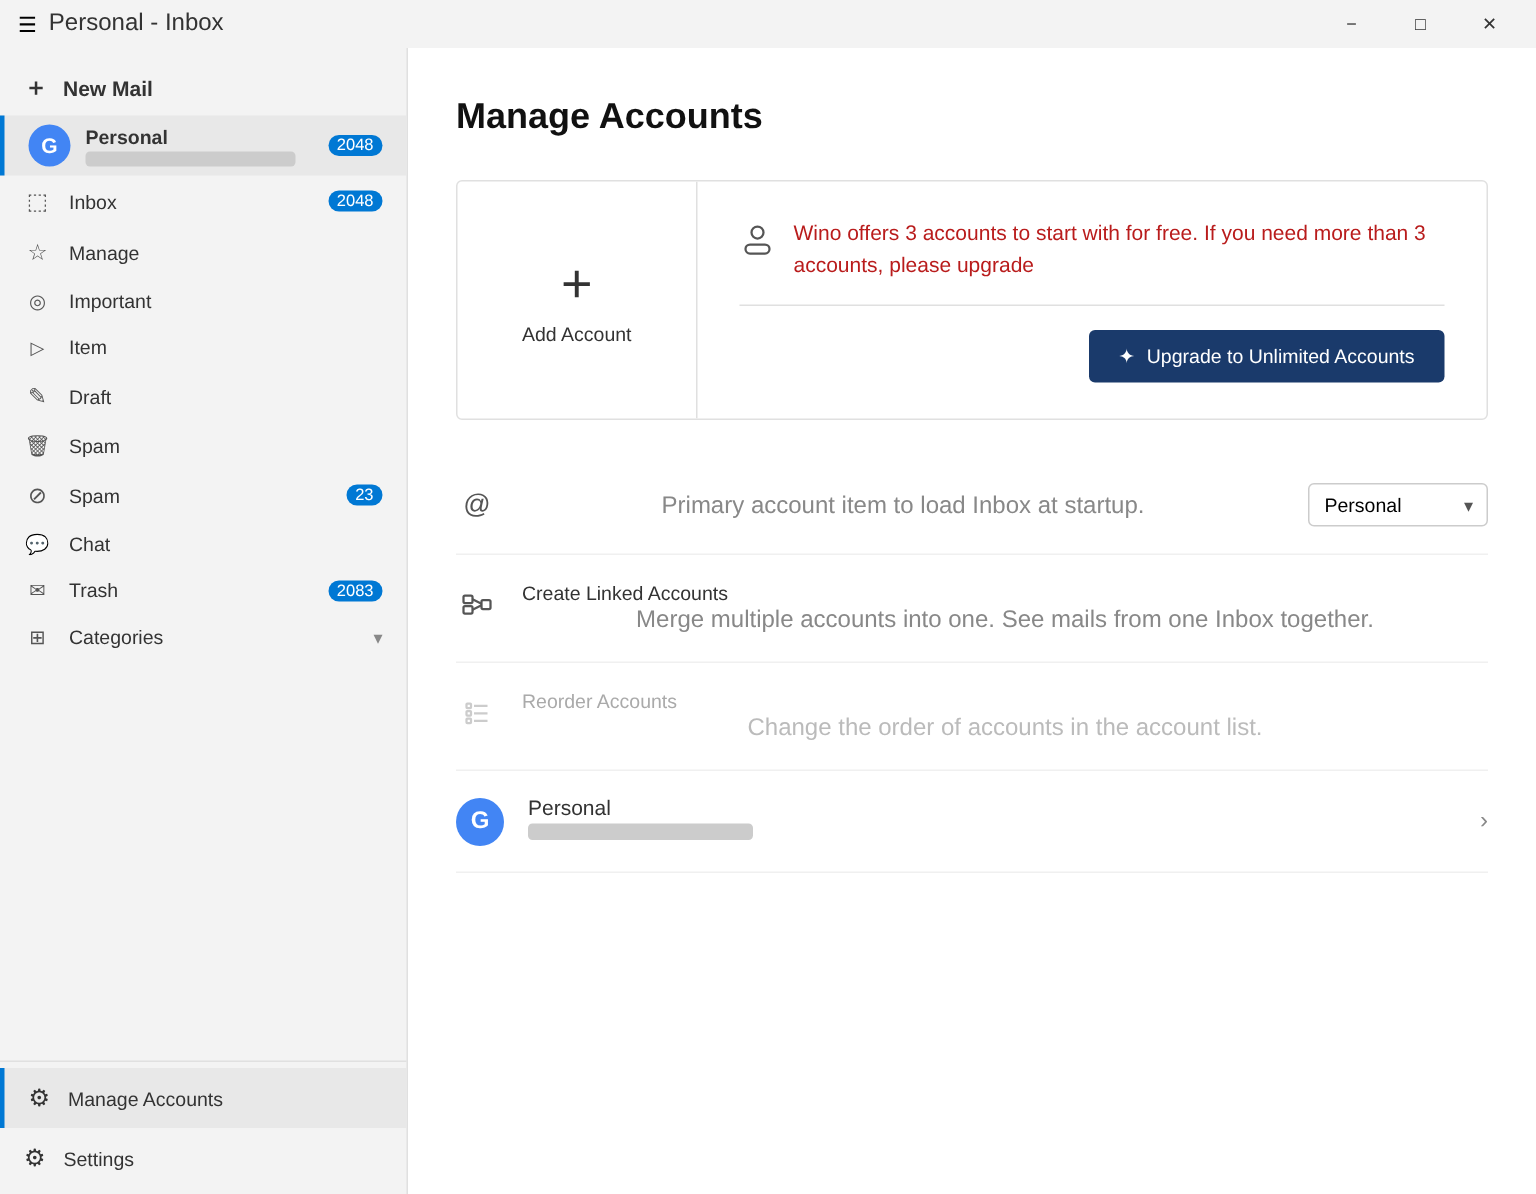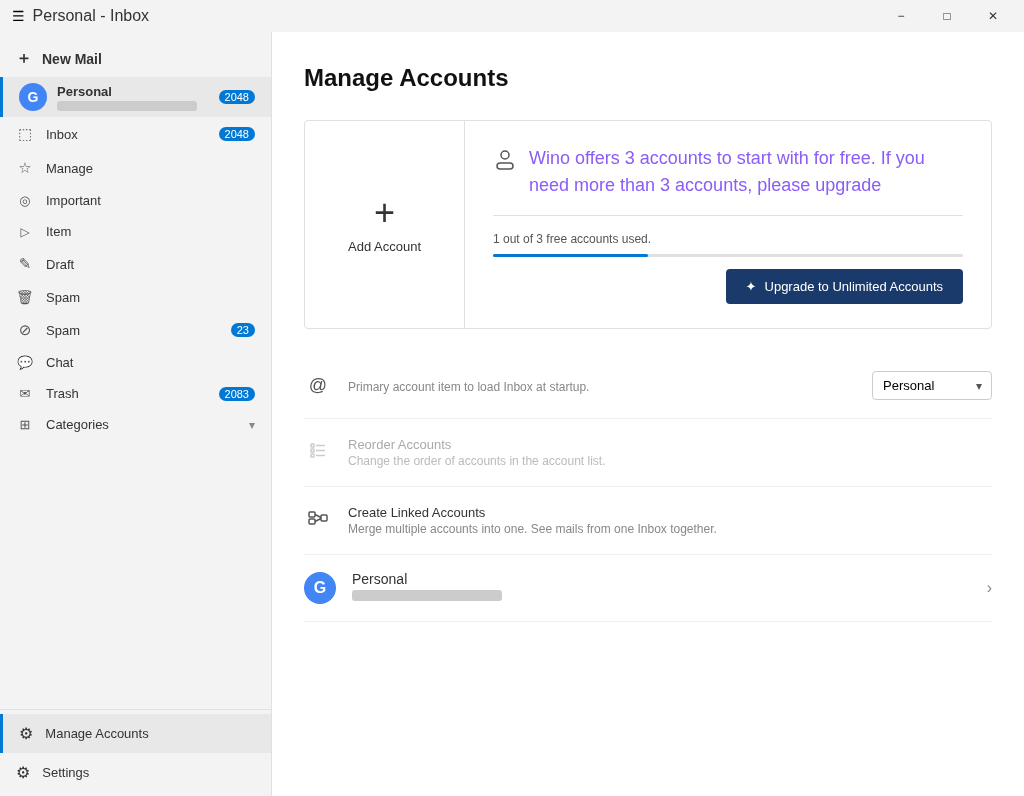--- a/index.html
+++ b/index.html
@@ -233,22 +233,22 @@
     .upgrade-header {
       display: flex;
       align-items: flex-start;
       gap: 12px;
     }
     .upgrade-icon {
       font-size: 22px;
       margin-top: 2px;
     }
     .upgrade-text {
-      font-size: 18px;
-      color: #8b5cf6;
+      font-size: 14px;
+      color: #b91c1c;
       line-height: 1.5;
     }
     .progress-section {
       display: flex;
       flex-direction: column;
       gap: 8px;
     }
     .progress-label {
       font-size: 12px;
       color: #555;
@@ -297,23 +297,24 @@
     }
     .settings-row-content {
       flex: 1;
     }
     .settings-row-title {
       font-size: 13px;
       color: #333;
       font-weight: 500;
     }
     .settings-row-subtitle {
-      font-size: 12px;
+      font-size: 16px;
       color: #888;
       margin-top: 2px;
+      text-align: center;
     }
     .settings-row.disabled .settings-row-title { color: #aaa; }
     .settings-row.disabled .settings-row-subtitle { color: #bbb; }
     .settings-row.disabled .settings-row-icon { color: #bbb; }
 
     .select-dropdown {
       border: 1px solid #ccc;
       border-radius: 4px;
       padding: 6px 32px 6px 10px;
       font-size: 13px;
@@ -488,79 +489,73 @@
             <svg width="24" height="24" viewBox="0 0 24 24" fill="none" stroke="#555" stroke-width="1.5">
               <circle cx="12" cy="8" r="4"></circle>
               <rect x="4" y="16" width="16" height="6" rx="3" stroke="#555"></rect>
             </svg>
           </span>
           <span class="upgrade-text">Wino offers 3 accounts to start with for free. If you need more than 3 accounts, please upgrade</span>
         </div>
 
         <hr class="divider-line">
 
-        <div class="progress-section">
-          <span class="progress-label">1 out of 3 free accounts used.</span>
-          <div class="progress-bar-track">
-            <div class="progress-bar-fill"></div>
-          </div>
-        </div>
 
         <button class="upgrade-btn">
           <span>✦</span>
           <span>Upgrade to Unlimited Accounts</span>
         </button>
       </div>
     </div>
 
     <div class="settings-row">
       <span class="settings-row-icon" style="font-size:18px;">@</span>
       <div class="settings-row-content">
         <div class="settings-row-subtitle">Primary account item to load Inbox at startup.</div>
       </div>
       <div class="select-wrapper">
         <select class="select-dropdown">
           <option>Personal</option>
         </select>
+      </div>
+    </div>
+
+    <div class="settings-row">
+      <span class="settings-row-icon">
+        <svg width="20" height="20" viewBox="0 0 20 20" fill="none" stroke="#555" stroke-width="1.5">
+          <rect x="1" y="4" width="6" height="5" rx="1"></rect>
+          <rect x="1" y="11" width="6" height="5" rx="1"></rect>
+          <rect x="13" y="7" width="6" height="6" rx="1"></rect>
+          <line x1="7" y1="6.5" x2="13" y2="9.5"></line>
+          <line x1="7" y1="13.5" x2="13" y2="10.5"></line>
+        </svg>
+      </span>
+      <div class="settings-row-content">
+        <div class="settings-row-title">Create Linked Accounts</div>
+        <div class="settings-row-subtitle">Merge multiple accounts into one. See mails from one Inbox together.</div>
       </div>
     </div>
 
     <div class="settings-row disabled">
       <span class="settings-row-icon">
         <svg width="20" height="20" viewBox="0 0 20 20" fill="none" stroke="#ccc" stroke-width="1.5">
           <rect x="3" y="4" width="3" height="3" rx="0.5"></rect>
           <line x1="8" y1="5.5" x2="17" y2="5.5"></line>
           <rect x="3" y="9" width="3" height="3" rx="0.5"></rect>
           <line x1="8" y1="10.5" x2="17" y2="10.5"></line>
           <rect x="3" y="14" width="3" height="3" rx="0.5"></rect>
           <line x1="8" y1="15.5" x2="17" y2="15.5"></line>
         </svg>
       </span>
       <div class="settings-row-content">
         <div class="settings-row-title">Reorder Accounts</div>
         <div class="settings-row-subtitle">Change the order of accounts in the account list.</div>
       </div>
     </div>
 
-    <div class="settings-row">
-      <span class="settings-row-icon">
-        <svg width="20" height="20" viewBox="0 0 20 20" fill="none" stroke="#555" stroke-width="1.5">
-          <rect x="1" y="4" width="6" height="5" rx="1"></rect>
-          <rect x="1" y="11" width="6" height="5" rx="1"></rect>
-          <rect x="13" y="7" width="6" height="6" rx="1"></rect>
-          <line x1="7" y1="6.5" x2="13" y2="9.5"></line>
-          <line x1="7" y1="13.5" x2="13" y2="10.5"></line>
-        </svg>
-      </span>
-      <div class="settings-row-content">
-        <div class="settings-row-title">Create Linked Accounts</div>
-        <div class="settings-row-subtitle">Merge multiple accounts into one. See mails from one Inbox together.</div>
-      </div>
-    </div>
-
     <div class="account-row">
       <div class="account-row-avatar">G</div>
       <div class="account-row-info">
         <div class="account-row-name">Personal</div>
         <span class="account-row-email-blur"></span>
       </div>
       <span class="chevron-right">›</span>
     </div>
 
   </div>

